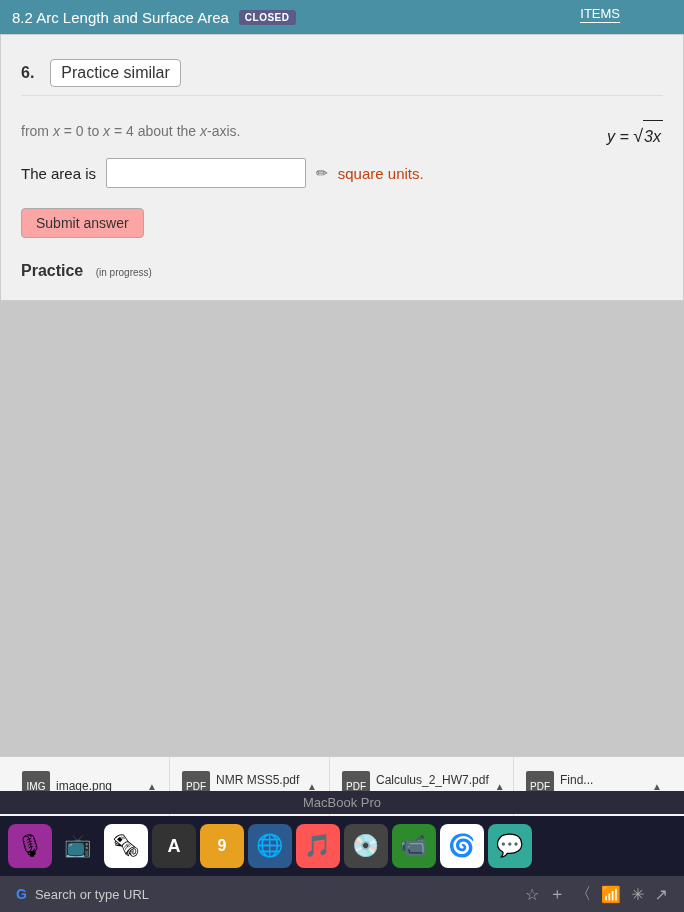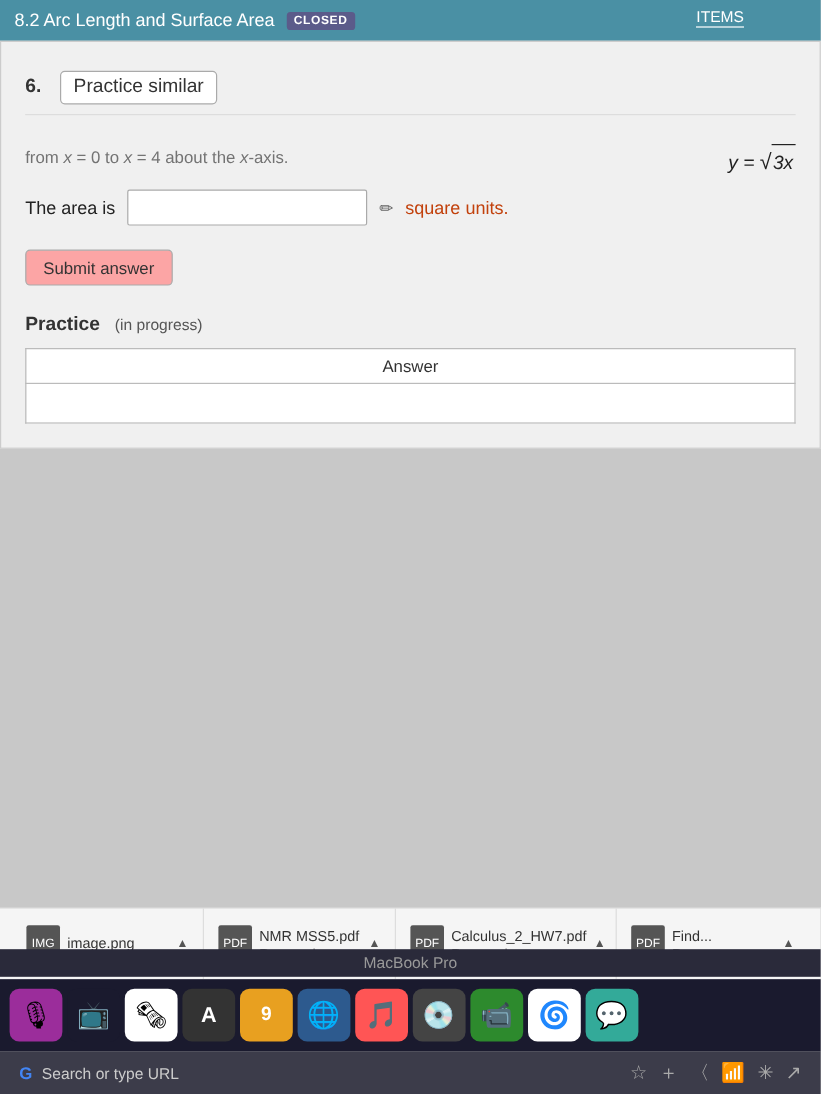--- a/index.html
+++ b/index.html
@@ -141,21 +141,21 @@
     .answers-section {
       margin-top: 4px;
     }
     .answers-header {
       font-size: 16px;
       font-weight: bold;
       color: #333;
       display: inline;
     }
     .in-progress {
-      font-size: 13px;
+      font-size: 10px;
       color: #555;
       margin-left: 8px;
       font-weight: normal;
     }
     .answers-table {
       width: 100%;
       border-collapse: collapse;
       margin-top: 10px;
     }
     .answers-table th {
@@ -350,32 +350,20 @@
     <input class="answer-input" type="text" value="" style="">
     <span class="pencil-icon">✏</span>
     <span class="square-units">square units.</span>
   </div>
 
   <button class="submit-btn">Submit answer</button>
 
   <div class="answers-section">
     <span class="answers-header">Practice</span>
     <span class="in-progress">(in progress)</span>
-    <table class="answers-table">
-      <thead>
-        <tr>
-          <th>Answer</th>
-        </tr>
-      </thead>
-      <tbody>
-        <tr>
-          <td>&nbsp;</td>
-        </tr>
-      </tbody>
-    </table>
   </div>
 </div>
 
 <div class="download-bar">
   <div class="download-item">
     <div class="dl-icon">IMG</div>
     <div class="dl-info">
       <span class="dl-name">image.png</span>
       <span class="dl-status"></span>
     </div>

